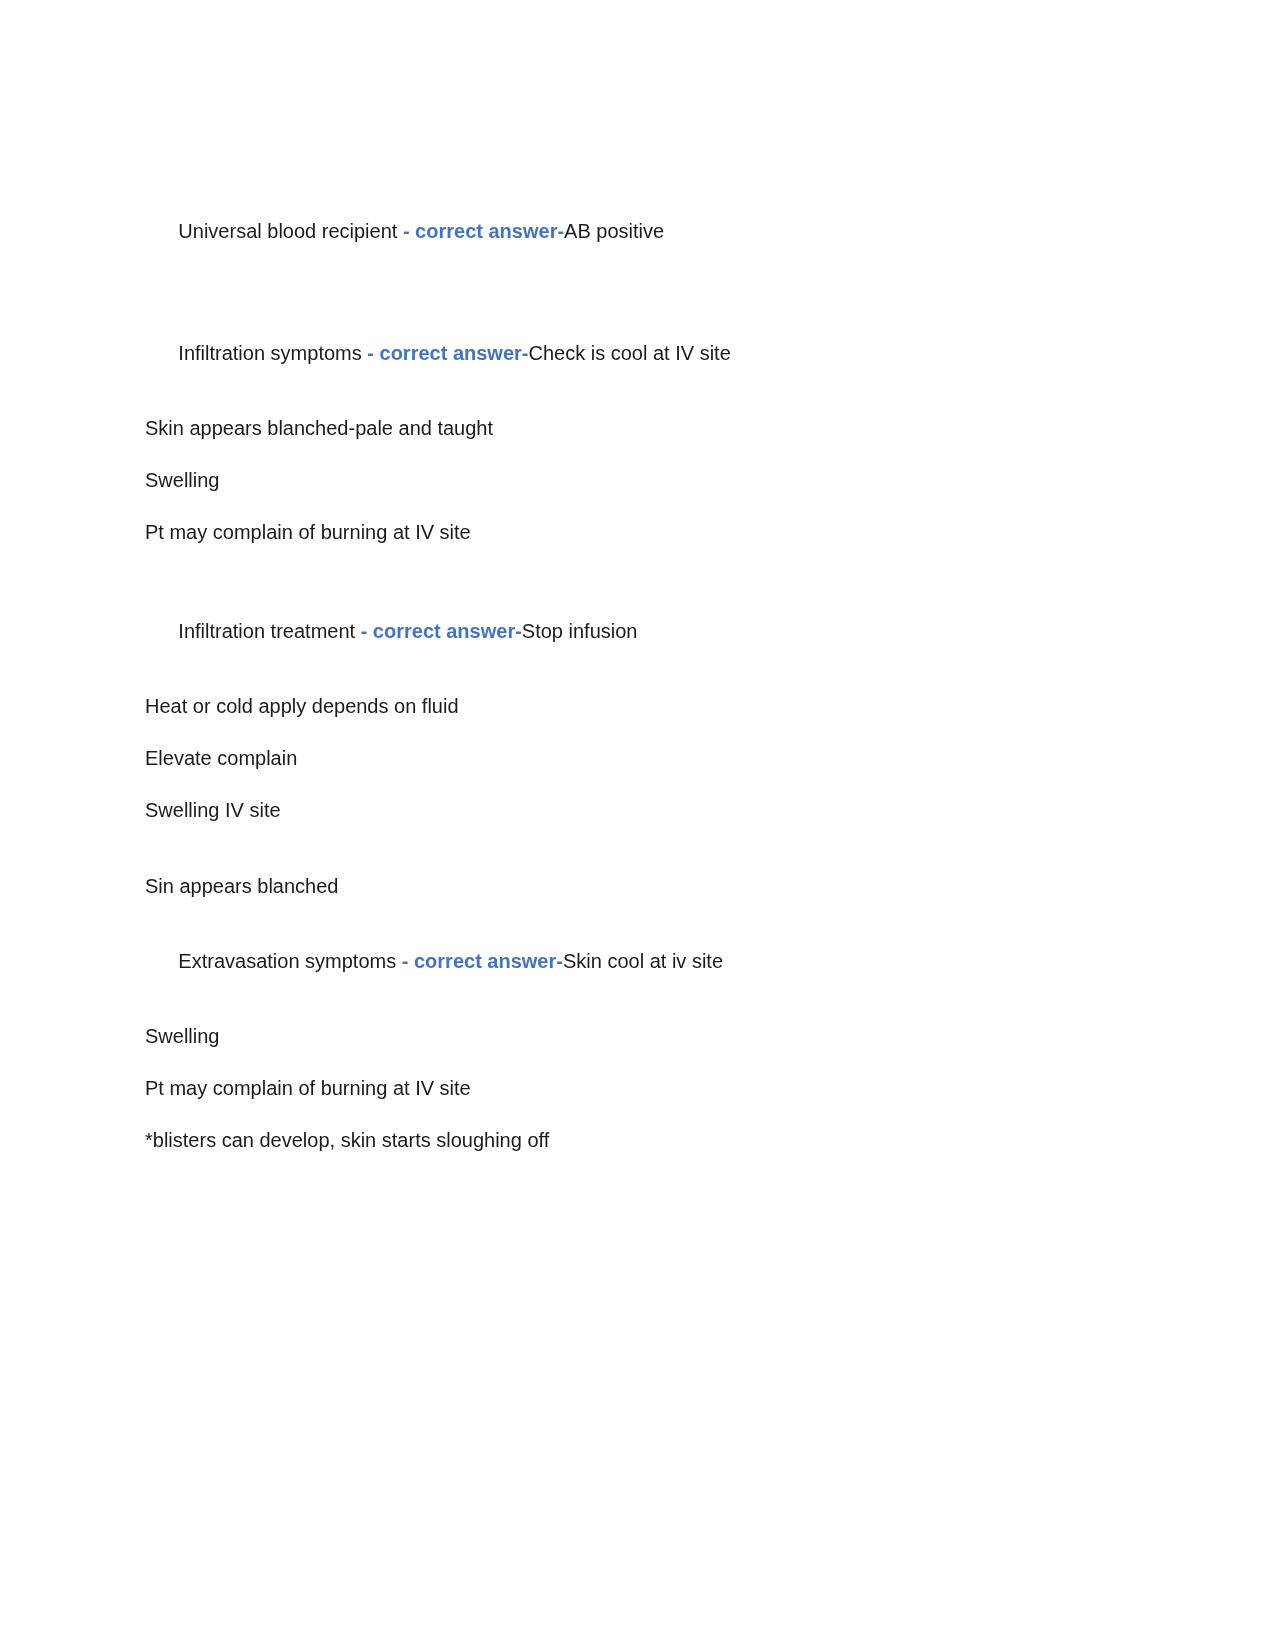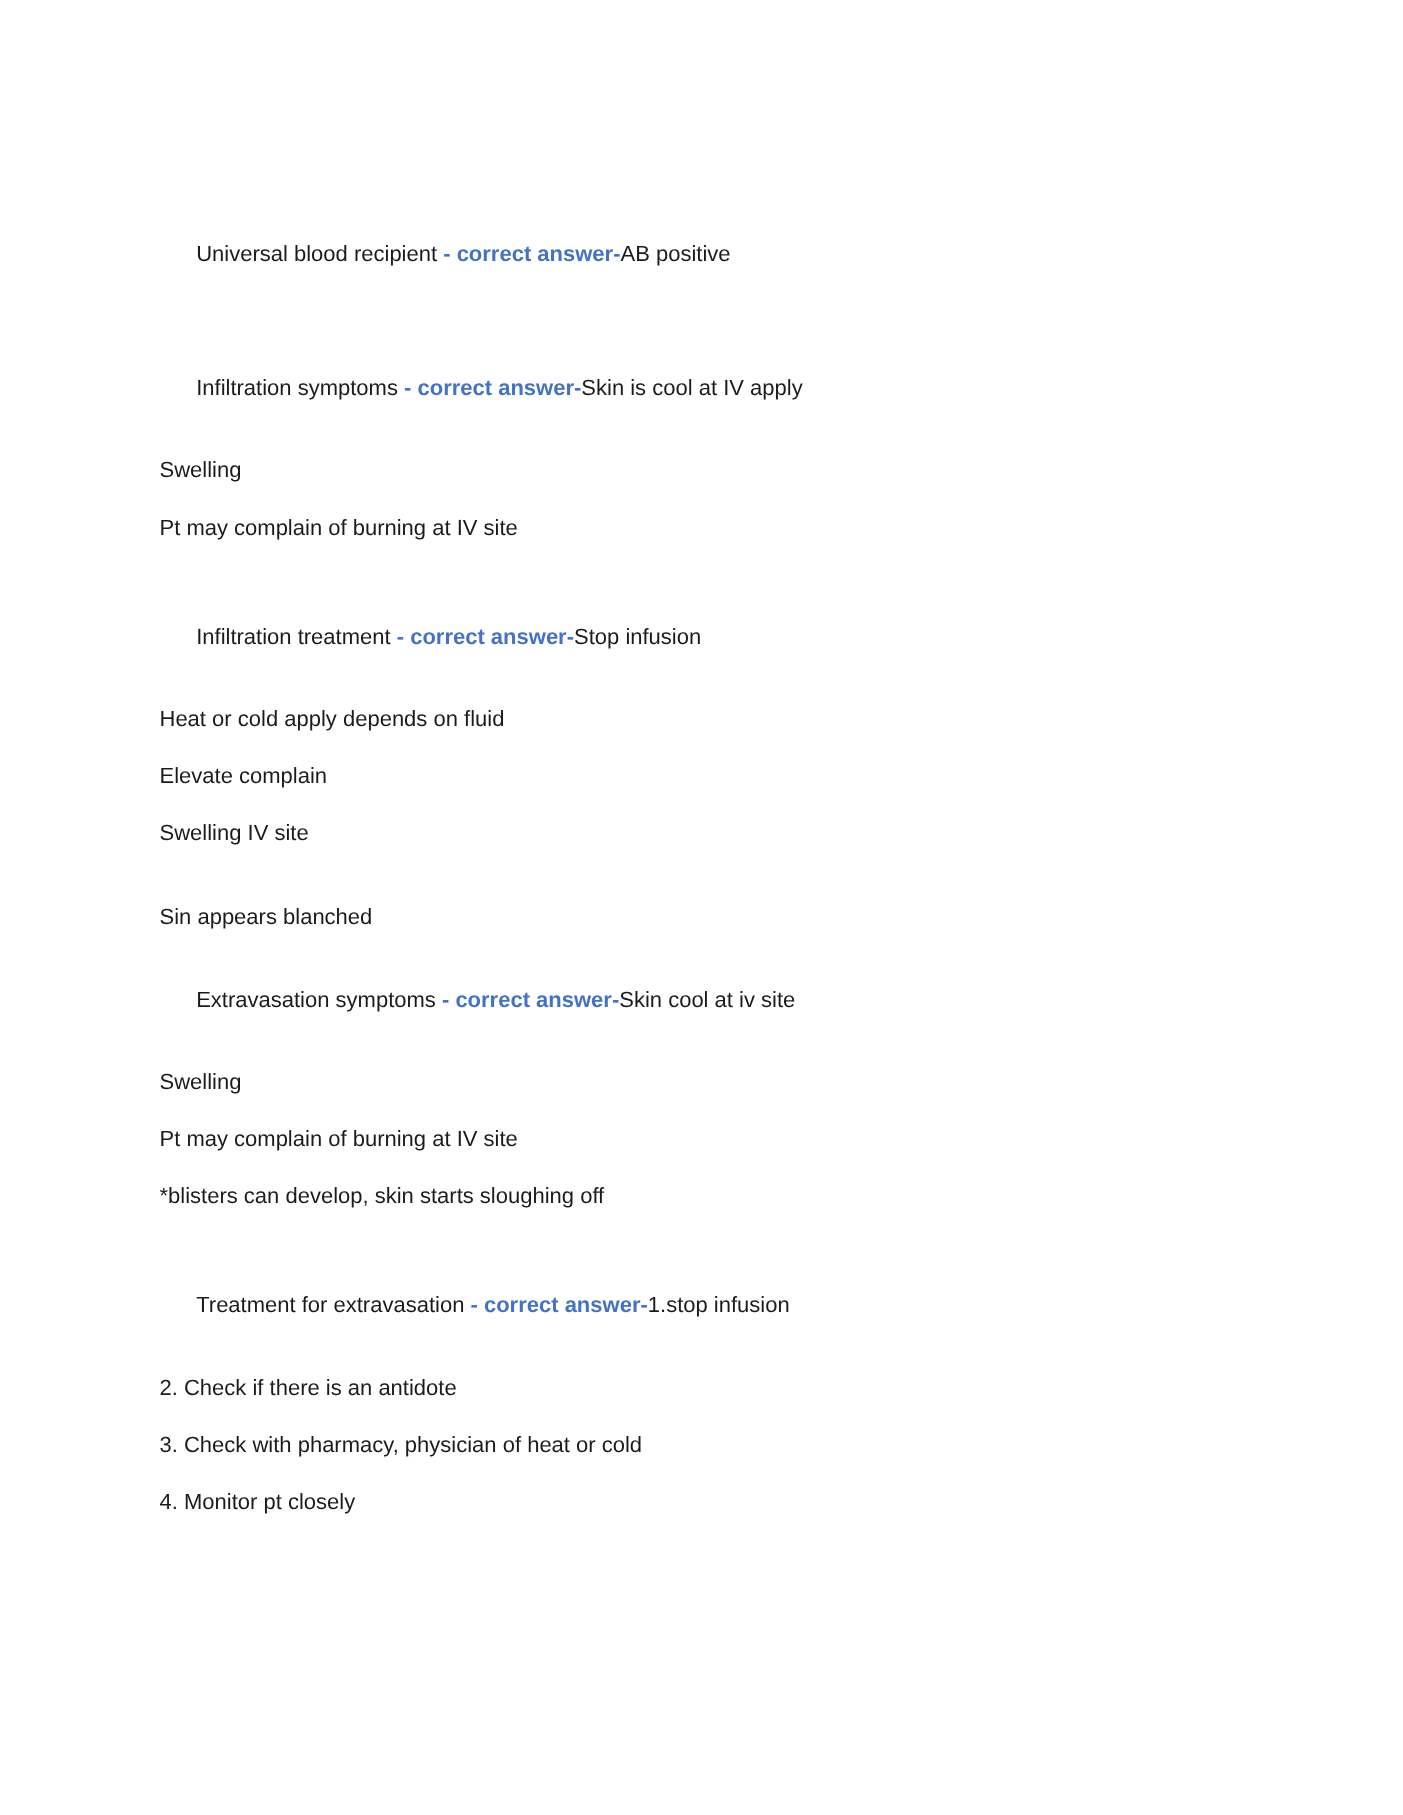--- a/index.html
+++ b/index.html
@@ -39,22 +39,23 @@
 <div class="page">
 
   <section class="qa-block">
     <p class="line">
       <span>Universal blood recipient </span><span class="marker">- correct answer-</span><span>AB positive</span>
     </p>
   </section>
 
   <section class="qa-block">
     <p class="line">
-      <span>Infiltration symptoms </span><span class="marker">- correct answer-</span><span>Skin is cool at IV apply</span>
+      <span>Infiltration symptoms </span><span class="marker">- correct answer-</span><span>Check is cool at IV site</span>
     </p>
+    <p class="line">Skin appears blanched-pale and taught</p>
     <p class="line">Swelling</p>
     <p class="line">Pt may complain of burning at IV site</p>
   </section>
 
   <section class="qa-block">
     <p class="line">
       <span>Infiltration treatment </span><span class="marker">- correct answer-</span><span>Stop infusion</span>
     </p>
     <p class="line">Heat or cold apply depends on fluid</p>
     <p class="line">Elevate complain</p>
@@ -64,22 +65,14 @@
   <section class="qa-block">
     <p class="line">Sin appears blanched</p>
     <p class="line">
       <span>Extravasation symptoms </span><span class="marker">- correct answer-</span><span>Skin cool at iv site</span>
     </p>
     <p class="line">Swelling</p>
     <p class="line">Pt may complain of burning at IV site</p>
     <p class="line">*blisters can develop, skin starts sloughing off</p>
   </section>
 
-  <section class="qa-block">
-    <p class="line">
-      <span>Treatment for extravasation </span><span class="marker">- correct answer-</span><span>1.stop infusion</span>
-    </p>
-    <p class="line">2. Check if there is an antidote</p>
-    <p class="line">3. Check with pharmacy, physician of heat or cold</p>
-    <p class="line">4. Monitor pt closely</p>
-  </section>
 
 </div>
 
 </body></html>

